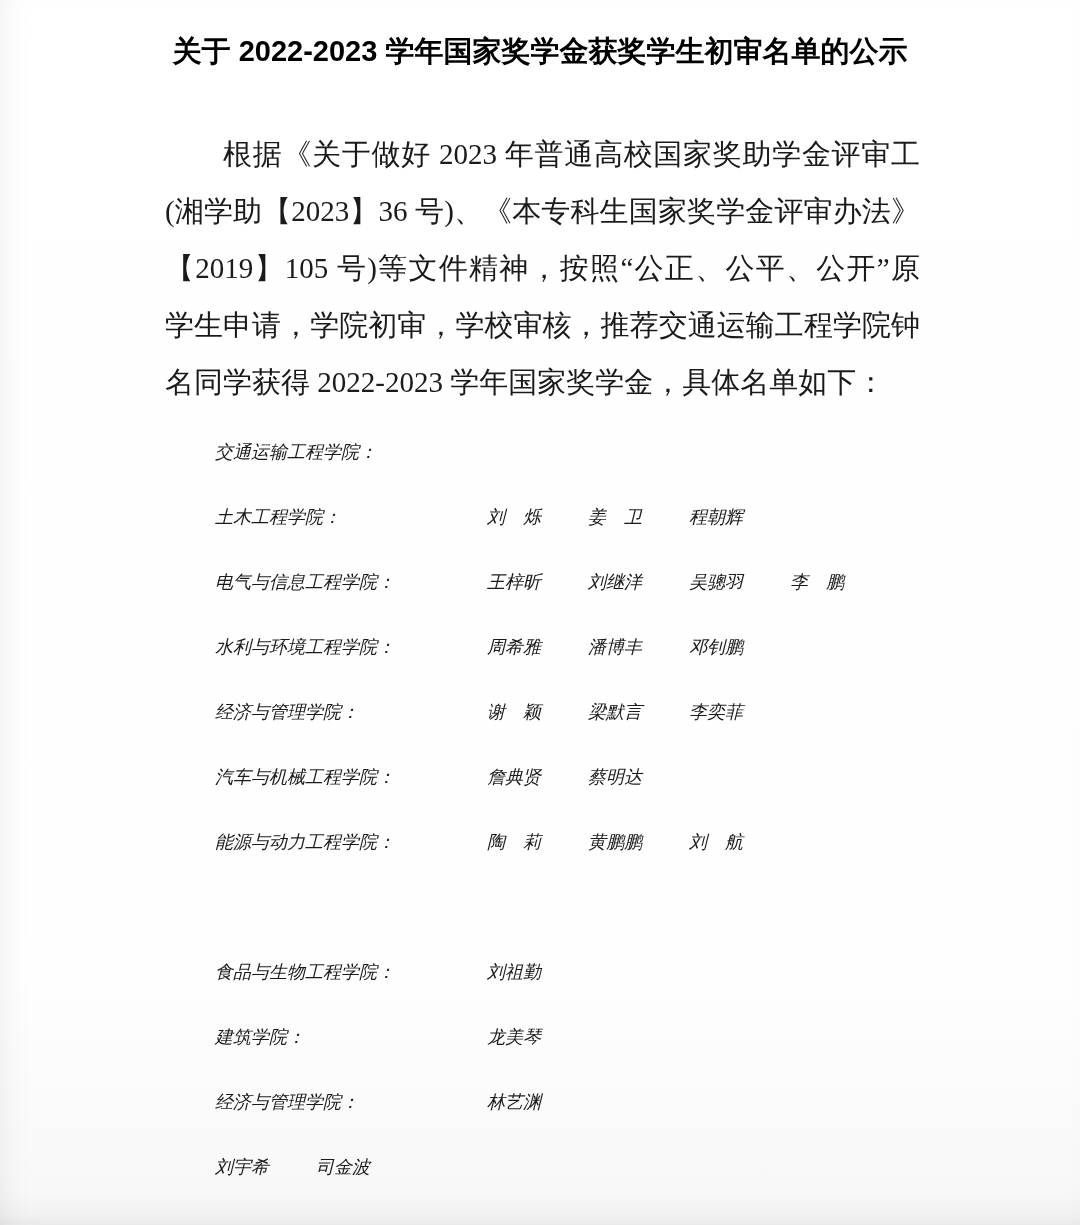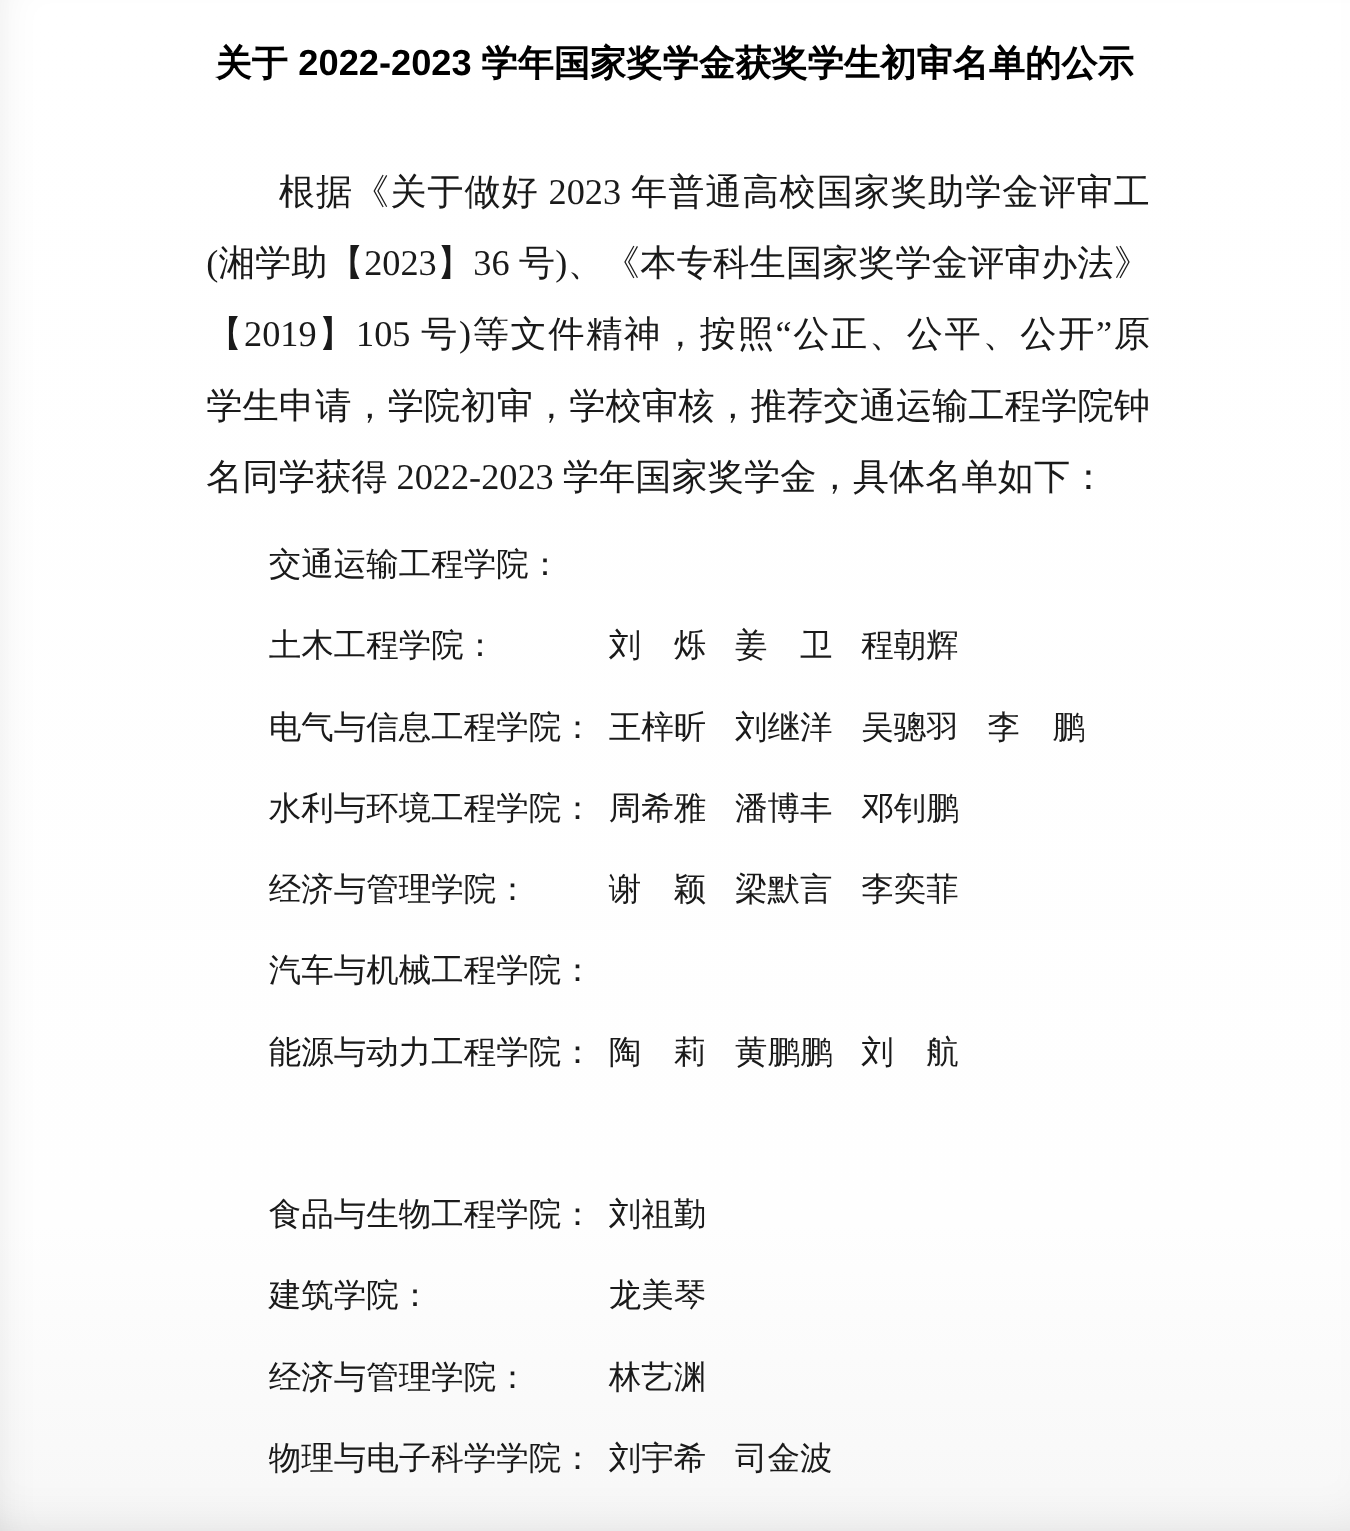--- a/index.html
+++ b/index.html
@@ -50,22 +50,23 @@
   }
   .para-line.justify {
     text-align: justify;
     text-align-last: justify;
   }
   .para-line.indent {
     text-indent: 2em;
   }
   .roster {
     margin: 8px 0 0 215px;
-    font-size: 26px;
+    font-size: 18px;
     color: #1a1a1a;
+    font-style: italic;
   }
   .roster-row {
     display: flex;
     align-items: center;
     height: 65px;
     white-space: nowrap;
   }
   .college-label {
     min-width: 272px;
     flex-shrink: 0;
@@ -125,20 +126,24 @@
       <div class="roster-row">
     <span class="college-label">经济与管理学院：</span>
     <span class="names">
           <span class="student-name">谢　颖</span>
           <span class="student-name">梁默言</span>
           <span class="student-name">李奕菲</span>
         </span>
   </div>
       <div class="roster-row">
     <span class="college-label">汽车与机械工程学院：</span>
+    <span class="names">
+          <span class="student-name">詹典贤</span>
+          <span class="student-name">蔡明达</span>
+        </span>
   </div>
       <div class="roster-row">
     <span class="college-label">能源与动力工程学院：</span>
     <span class="names">
           <span class="student-name">陶　莉</span>
           <span class="student-name">黄鹏鹏</span>
           <span class="student-name">刘　航</span>
         </span>
   </div>
       <div class="roster-row">
@@ -155,21 +160,20 @@
           <span class="student-name">龙美琴</span>
         </span>
   </div>
       <div class="roster-row">
     <span class="college-label">经济与管理学院：</span>
     <span class="names">
           <span class="student-name">林艺渊</span>
         </span>
   </div>
       <div class="roster-row">
-    <span class="college-label">物理与电子科学学院：</span>
     <span class="names">
           <span class="student-name">刘宇希</span>
           <span class="student-name">司金波</span>
         </span>
   </div>
     </div>
 
 </div>
 
 </body></html>

